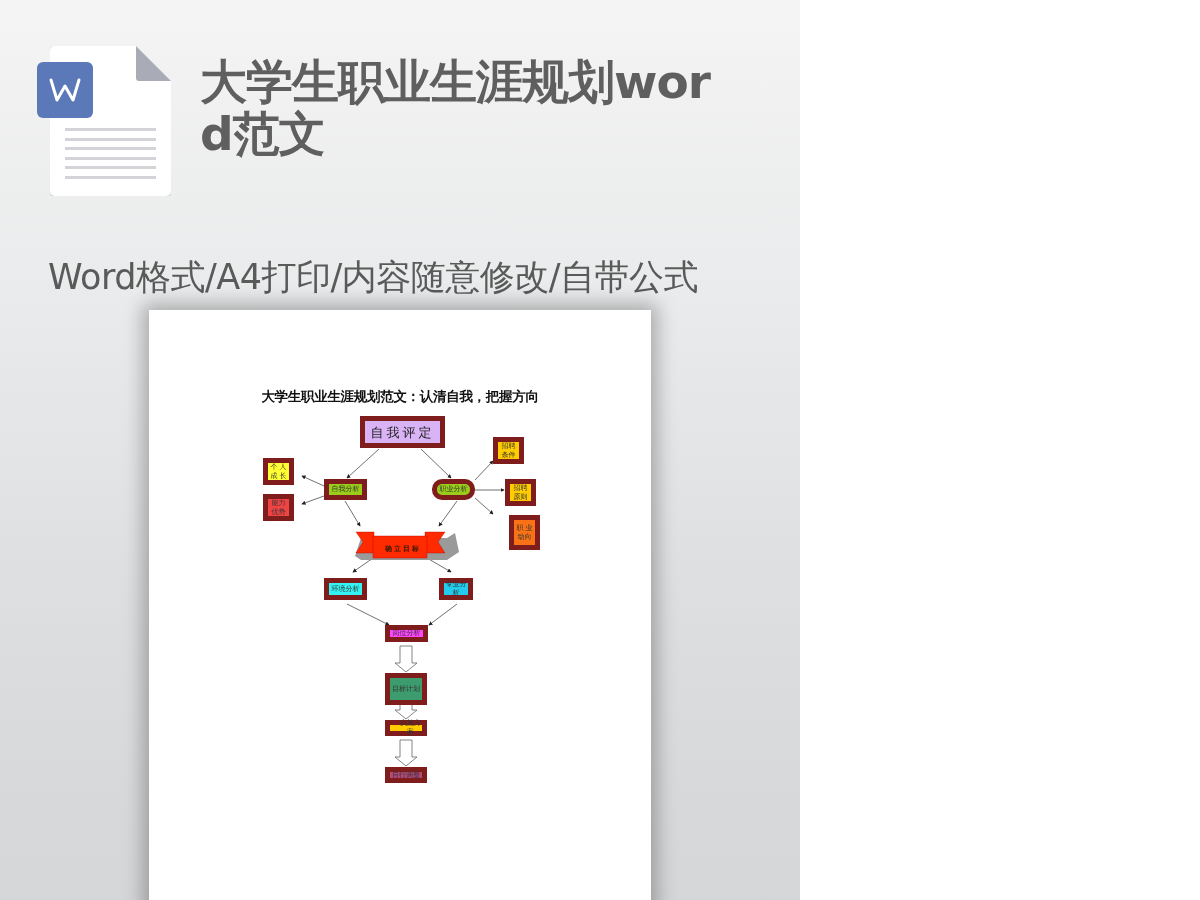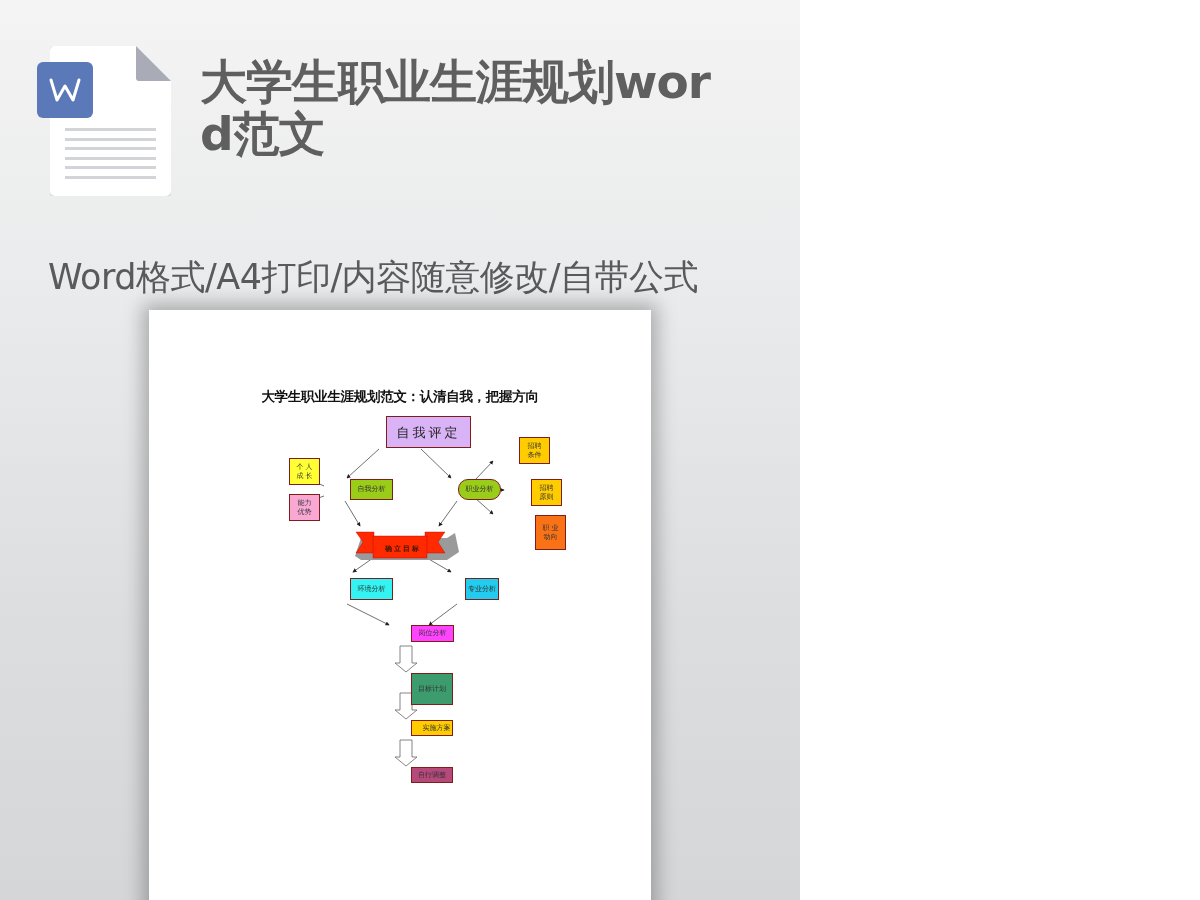--- a/index.html
+++ b/index.html
@@ -54,21 +54,21 @@
   }
   .doc-title {
     position: absolute; left: 0; top: 78px; width: 502px; text-align: center;
     font-family: "DejaVu Serif", "Liberation Serif", serif; font-weight: bold;
     font-size: 13.5px; color: #111; letter-spacing: -0.3px;
   }
 
   .node {
     position: absolute; display: flex; align-items: center; justify-content: center;
     text-align: center; font-size: 7px; line-height: 9px; color: #333;
-    border: 1px solid #7f1d1d; font-family: "DejaVu Sans", sans-serif; margin-left: 26px;
+    border: 5px solid #7f1d1d; font-family: "DejaVu Sans", sans-serif;
   }
   .node.big { font-size: 13px; letter-spacing: 3px; color: #222; font-family: "DejaVu Serif", serif; }
   .flow-svg { position: absolute; left: 0; top: 0; width: 502px; height: 620px; pointer-events: none; }
   .banner-label {
     position: absolute; font-size: 7px; color: #3a1a00; letter-spacing: 2px; font-weight: bold;
     font-family: "DejaVu Serif", serif;
   }
 </style>
 </head>
 <body>
@@ -141,21 +141,21 @@
       </g>
     </svg>
 
     <div class="node big" style="left:211px; top:106px; width:85px; height:32px; background:#d9b3f5;">自我评定</div>
 
     <div class="node" style="left:175px; top:169px; width:43px; height:21px; background:#9acd1a;">自我分析</div>
     <div class="node" style="left:283px; top:169px; width:43px; height:21px; background:#9acd1a;border-radius:10px;">职业分析</div>
 
     <div class="node" style="left:114px; top:148px; width:31px; height:27px; background:#ffff33; white-space:pre;">个 人
 成 长</div>
-    <div class="node" style="left:114px; top:184px; width:31px; height:27px; background:#f9a8d4; white-space:pre;">能力
+    <div class="node" style="left:114px; top:184px; width:31px; height:27px; background:#ef4444; white-space:pre;">能力
 优势</div>
 
     <div class="node" style="left:344px; top:127px; width:31px; height:27px; background:#ffcc00; white-space:pre;">招聘
 条件</div>
     <div class="node" style="left:356px; top:169px; width:31px; height:27px; background:#ffcc00; white-space:pre;">招聘
 原则</div>
     <div class="node" style="left:360px; top:205px; width:31px; height:35px; background:#f97316; white-space:pre;">职 业
 动向</div>
 
     <div class="banner-label" style="left:236px; top:234px;">确立目标</div>

